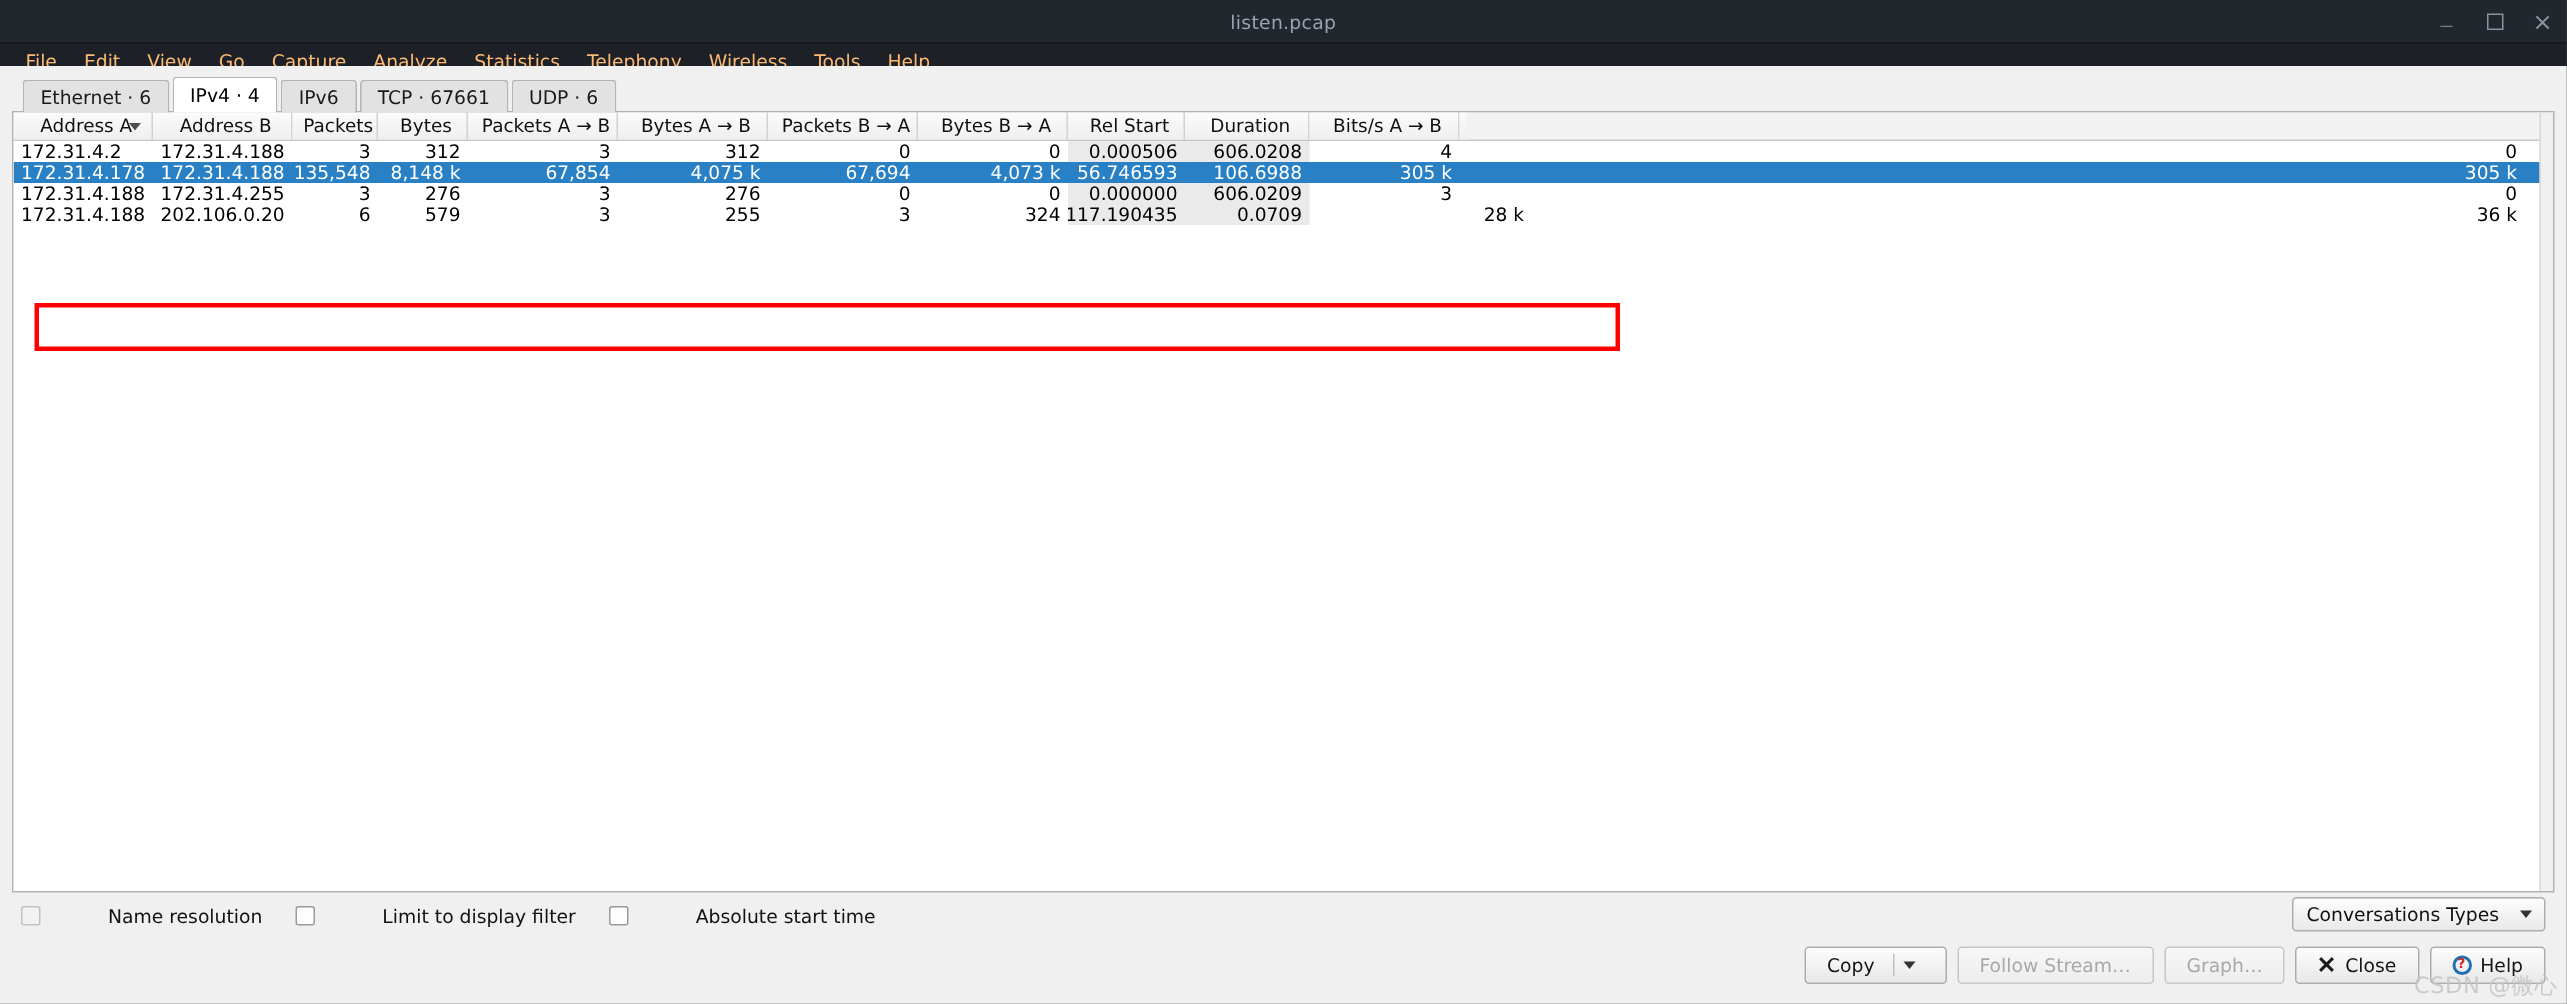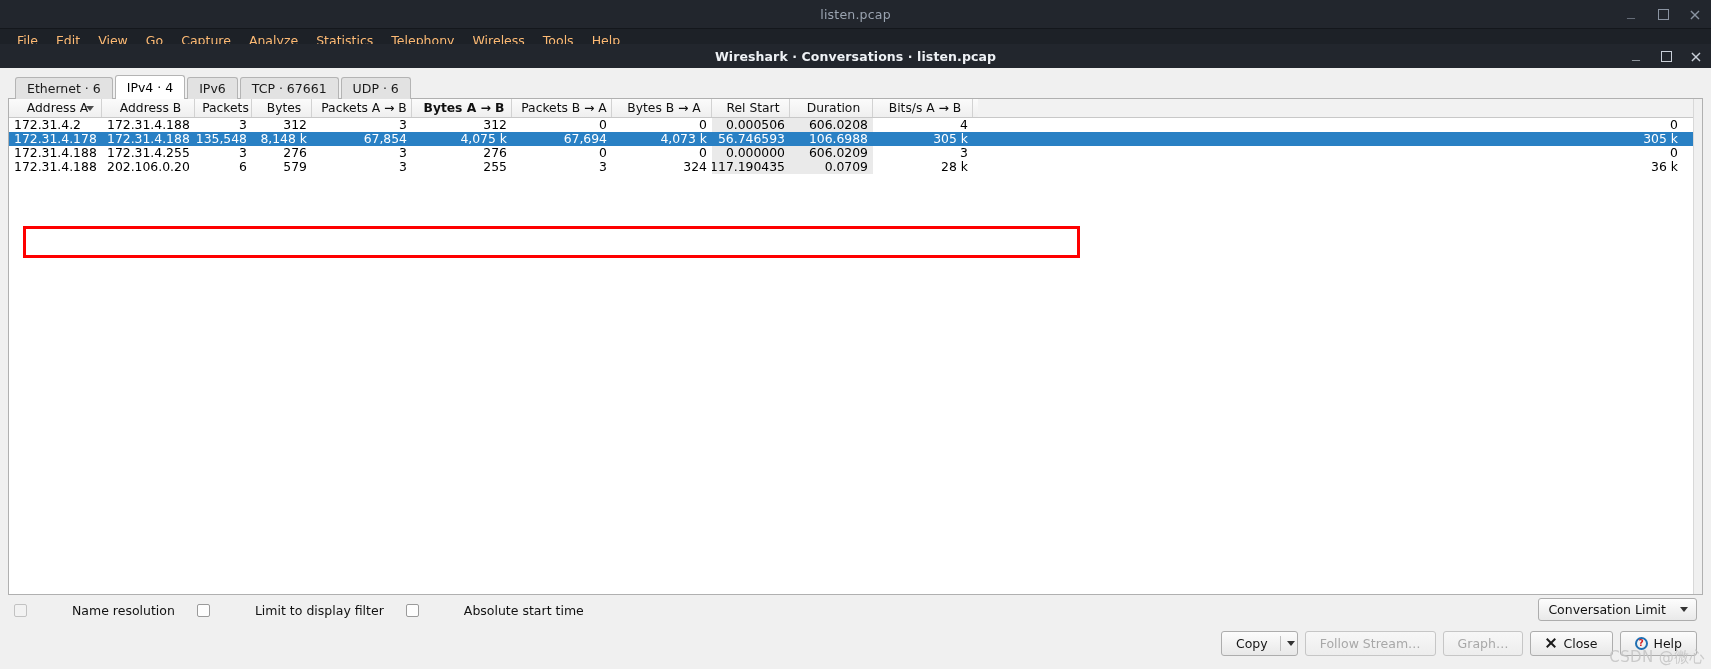--- a/index.html
+++ b/index.html
@@ -237,21 +237,21 @@
     height: 25px;
     display: flex; align-items: center; justify-content: center;
     gap: 6px;
     padding: 0 14px;
     font-size: 12.5px; color: #151515;
     background: linear-gradient(#fcfcfc, #e8e8e8);
     border: 1px solid #adadad; border-radius: 3px;
     white-space: nowrap;
   }
   .btn.disabled { color: #a8a8a8; background: linear-gradient(#f7f7f7,#ededed); border-color: #c6c6c6; }
-  .btn.split { padding-right: 2px; }
+  .btn.split { padding-right: 20px; }
   .btn .splitsep { width: 1px; height: 15px; background: #c0c0c0; margin-left: 6px; }
   .x-glyph {
     display: inline-block; width: 12px; height: 12px;
     position: relative; color: #111;
   }
   .x-glyph::before, .x-glyph::after {
     content: ""; position: absolute; left: 0; top: 5px;
     width: 12px; height: 2px; background: #1b1b1b;
   }
   .x-glyph::before { transform: rotate(45deg); }
@@ -297,28 +297,20 @@
       <div class="menu-item"><span class="mn">A</span>nalyze</div>
       <div class="menu-item"><span class="mn">S</span>tatistics</div>
       <div class="menu-item"><span class="mn">T</span>elephony</div>
       <div class="menu-item"><span class="mn">W</span>ireless</div>
       <div class="menu-item"><span class="mn">T</span>ools</div>
       <div class="menu-item"><span class="mn">H</span>elp</div>
     </div>
 
   <div id="conv-dialog">
 
-    <div id="dlg-titlebar">
-      <span class="dtitle">Wireshark · Conversations · listen.pcap</span>
-      <div class="winbtns">
-        <span class="winbtn gl-min"></span>
-        <span class="winbtn gl-max"></span>
-        <span class="winbtn gl-close"></span>
-      </div>
-    </div>
 
     <div id="dlg-body">
 
       <div id="tabbar">
           <div class="tab">Ethernet · 6</div>
           <div class="tab active">IPv4 · 4</div>
           <div class="tab">IPv6</div>
           <div class="tab">TCP · 67661</div>
           <div class="tab">UDP · 6</div>
         </div>
@@ -334,21 +326,21 @@
             </div>
             <div class="hcell" style="width: 57px; flex: 0 0 57px;">
               <span>Packets</span>
             </div>
             <div class="hcell" style="width: 60px; flex: 0 0 60px;">
               <span>Bytes</span>
             </div>
             <div class="hcell" style="width: 100px; flex: 0 0 100px;">
               <span>Packets A → B</span>
             </div>
-            <div class="hcell" style="width: 100px; flex: 0 0 100px; font-weight: bold;">
+            <div class="hcell" style="width: 100px; flex: 0 0 100px;">
               <span>Bytes A → B</span>
             </div>
             <div class="hcell" style="width: 100px; flex: 0 0 100px;">
               <span>Packets B → A</span>
             </div>
             <div class="hcell" style="width: 100px; flex: 0 0 100px;">
               <span>Bytes B → A</span>
             </div>
             <div class="hcell" style="width: 78px; flex: 0 0 78px;">
               <span>Rel Start</span>
@@ -411,21 +403,21 @@
               <div class="cell txt" style="width: 93px; flex: 0 0 93px;">172.31.4.188</div>
               <div class="cell txt" style="width: 93px; flex: 0 0 93px; text-align: right;">202.106.0.20</div>
               <div class="cell num" style="width: 57px; flex: 0 0 57px;">6</div>
               <div class="cell num" style="width: 60px; flex: 0 0 60px;">579</div>
               <div class="cell num" style="width: 100px; flex: 0 0 100px;">3</div>
               <div class="cell num" style="width: 100px; flex: 0 0 100px;">255</div>
               <div class="cell num" style="width: 100px; flex: 0 0 100px;">3</div>
               <div class="cell num" style="width: 100px; flex: 0 0 100px;">324</div>
               <div class="cell num shade" style="width: 78px; flex: 0 0 78px;">117.190435</div>
               <div class="cell num shade" style="width: 83px; flex: 0 0 83px;">0.0709</div>
-              <div class="cell num" style="width: 100px; flex: 0 0 100px;">28 k</div>
+              <div class="cell num" style="width: 100px; flex: 0 0 100px; margin-left: 48px;">28 k</div>
               <div class="cell num" style="width: auto; flex: 1 1 auto; padding-right: 14px;">36 k</div>
               <div class="cell num" style="flex: 0 0 0px;"></div>
             </div>
           </div>
         <div id="table-vscroll"></div>
         <div id="red-box"></div>
       </div>
 
       <div id="options-row">
         <label class="chkwrap disabled">
@@ -435,21 +427,21 @@
         <label class="chkwrap">
           <span class="chkbox"></span>
           <span class="chklabel">Limit to display filter</span>
         </label>
         <label class="chkwrap">
           <span class="chkbox"></span>
           <span class="chklabel">Absolute start time</span>
         </label>
 
         <div id="conv-types-btn">
-          <span>Conversation Limit</span>
+          <span>Conversations Types</span>
           <span class="caret-down"></span>
         </div>
       </div>
 
       <div id="button-bar">
         <div class="btn split">
           <span>Copy</span>
           <span class="splitsep"></span>
           <span class="caret-down"></span>
         </div>

